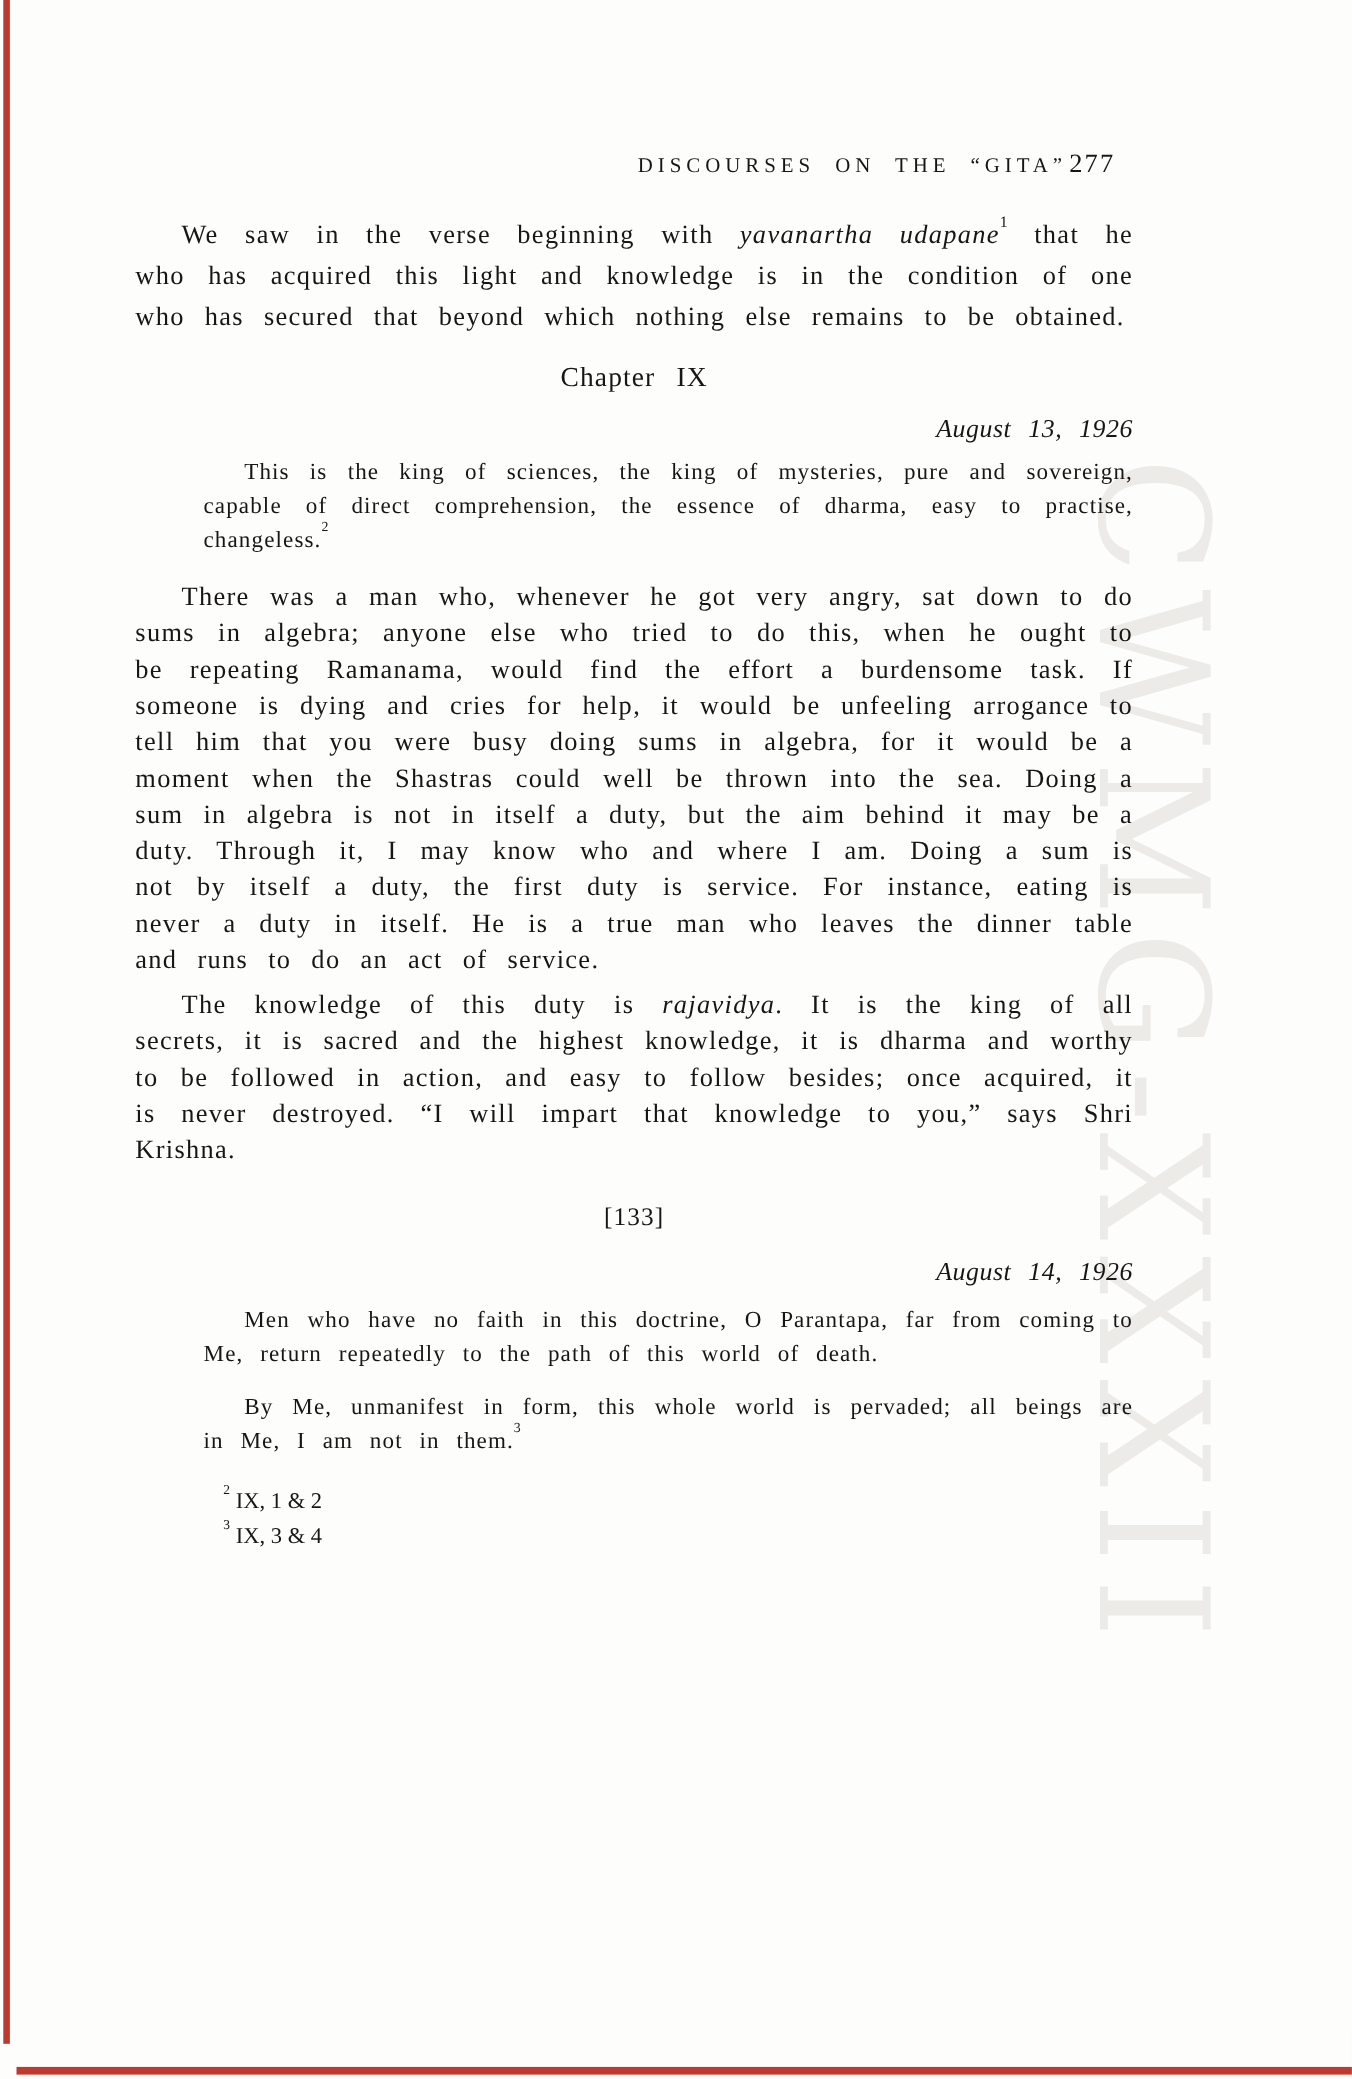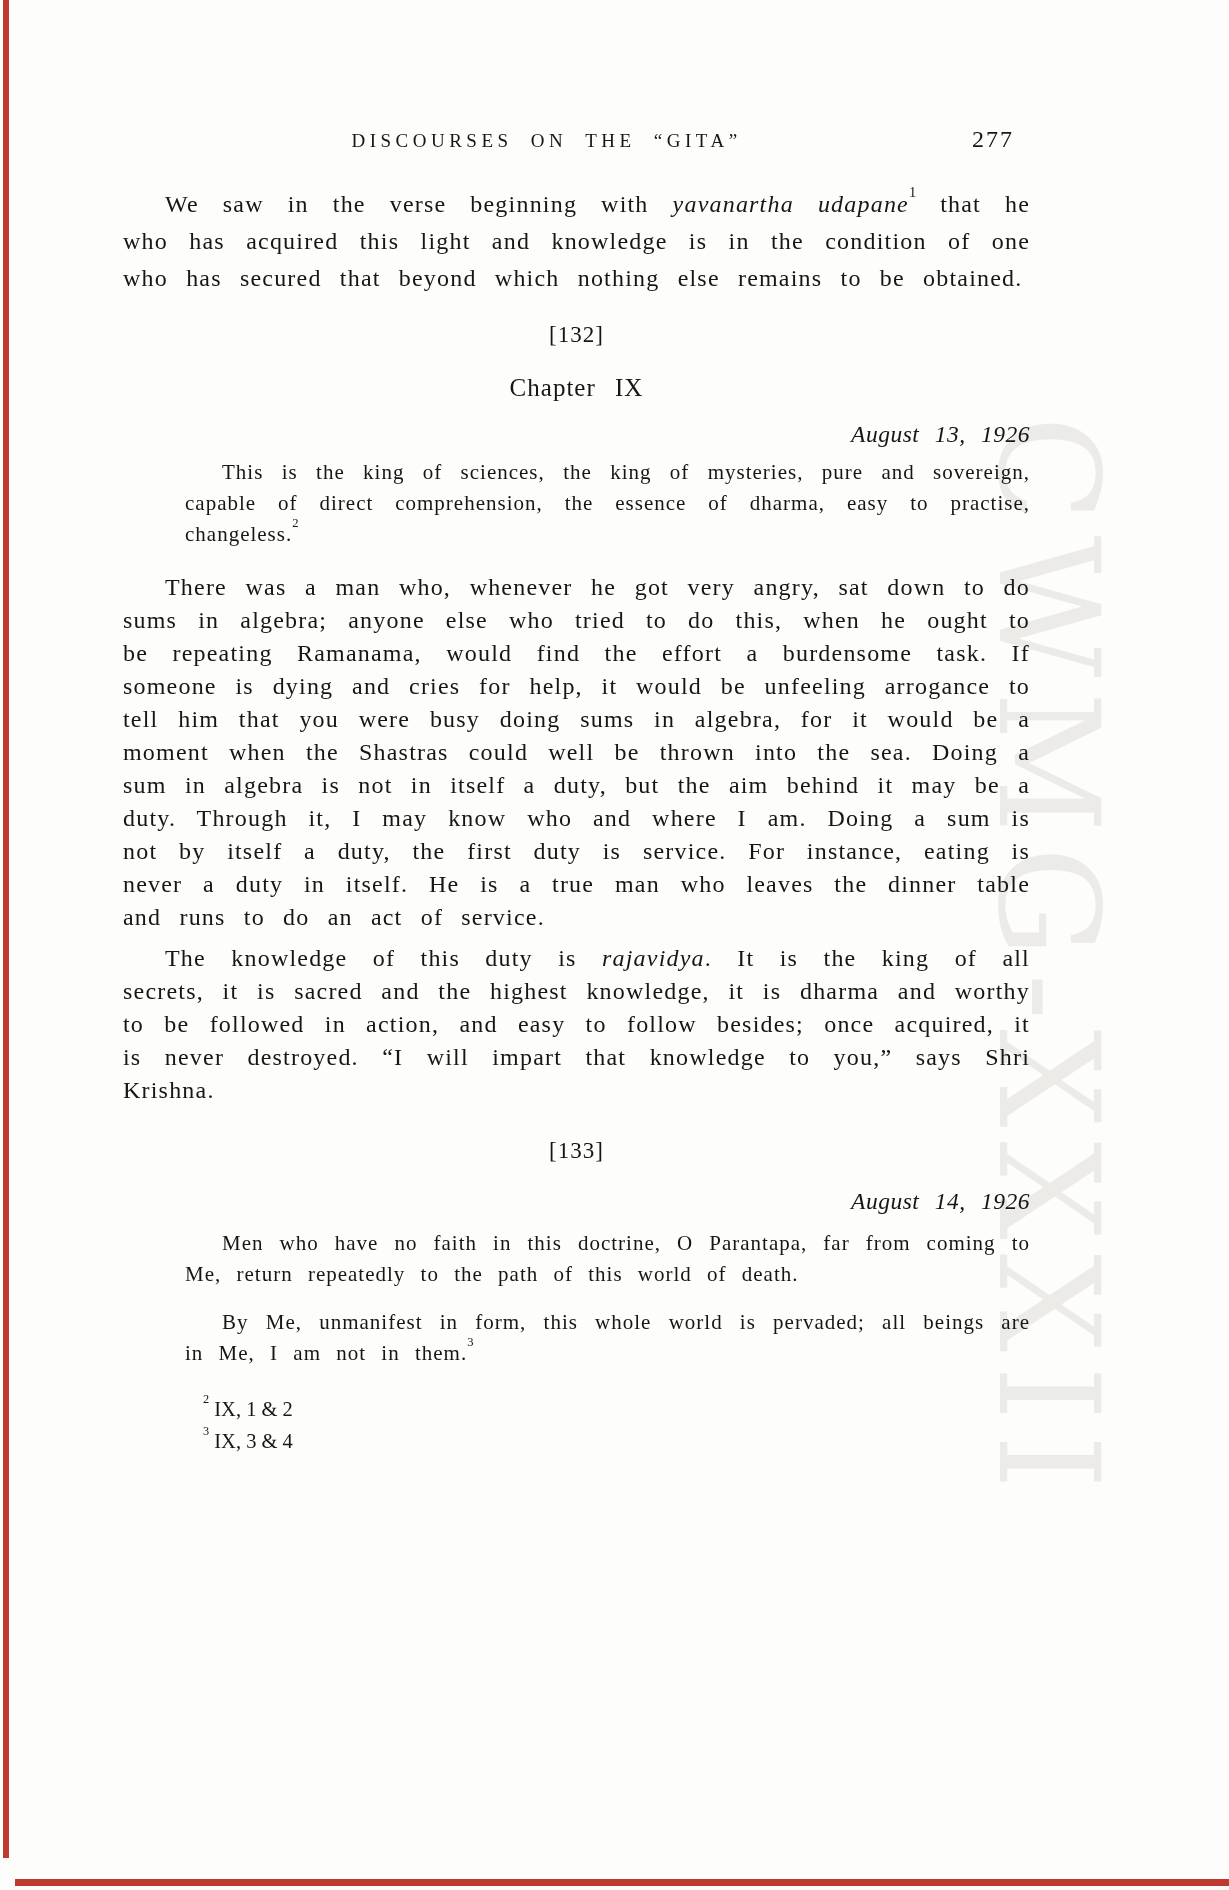--- a/index.html
+++ b/index.html
@@ -18,21 +18,21 @@
     position:absolute; left:1128px; top:416px;
     transform:rotate(90deg); transform-origin:0 0;
     font-family:"DejaVu Serif", serif;
     font-size:138px; letter-spacing:14px; white-space:nowrap;
     color:#ecebe7; z-index:0; user-select:none;
   }
 
   .column { position:absolute; left:123px; top:0; width:907px; z-index:1; padding-top:130px; }
 
   .header  { position:relative; height:32px; }
-  .title   { text-align:center; font-size:19px; letter-spacing:4.5px; word-spacing:9px; padding-right:60px; }
+  .title   { text-align:right; font-size:19px; letter-spacing:4.5px; word-spacing:9px; padding-right:60px;margin-top:10px; }
   .pagenum { position:absolute; right:16px; top:-4px; font-size:24px; letter-spacing:2px; }
 
   p, .center, .date, .footnote { margin:0; }
 
   .para  { font-size:24px; line-height:33px; text-align:justify; letter-spacing:1.2px; word-spacing:11px; }
   .indent{ text-indent:42px; }
   .intro { margin-top:24px; line-height:37px; }
   .pa    { margin-top:21px; }
   .pr    { margin-top:8px; }
 
@@ -71,21 +71,20 @@
 
   <div class="column">
 
     <div class="header">
       <div class="title">DISCOURSES ON THE “GITA”</div>
       <div class="pagenum">277</div>
     </div>
 
     <p class="para indent intro"><span>We saw in the verse beginning with </span><span class="it">yavanartha udapane</span><sup>1</sup><span> that he who has acquired this light and knowledge is in the condition of one who has secured that beyond which nothing else remains to be obtained.</span></p>
 
-    <div class="center secnum s132">[132]</div>
     <div class="center chapter">Chapter IX</div>
     <div class="date d1">August 13, 1926</div>
 
 
     <p class="quote q2"><span>This is the king of sciences, the king of mysteries, pure and sovereign, capable of direct comprehension, the essence of dharma, easy to practise, changeless.</span><sup>2</sup></p>
 
     <p class="para indent pa">There was a man who, whenever he got very angry, sat down to do sums in algebra; anyone else who tried to do this, when he ought to be repeating Ramanama, would find the effort a burdensome task. If someone is dying and cries for help, it would be unfeeling arrogance to tell him that you were busy doing sums in algebra, for it would be a moment when the Shastras could well be thrown into the sea. Doing a sum in algebra is not in itself a duty, but the aim behind it may be a duty. Through it, I may know who and where I am. Doing a sum is not by itself a duty, the first duty is service. For instance, eating is never a duty in itself. He is a true man who leaves the dinner table and runs to do an act of service.</p>
 
     <p class="para indent pr"><span>The knowledge of this duty is </span><span class="it">rajavidya</span><span>. It is the king of all secrets, it is sacred and the highest knowledge, it is dharma and worthy to be followed in action, and easy to follow besides; once acquired, it is never destroyed. “I will impart that knowledge to you,” says Shri Krishna.</span></p>
 

